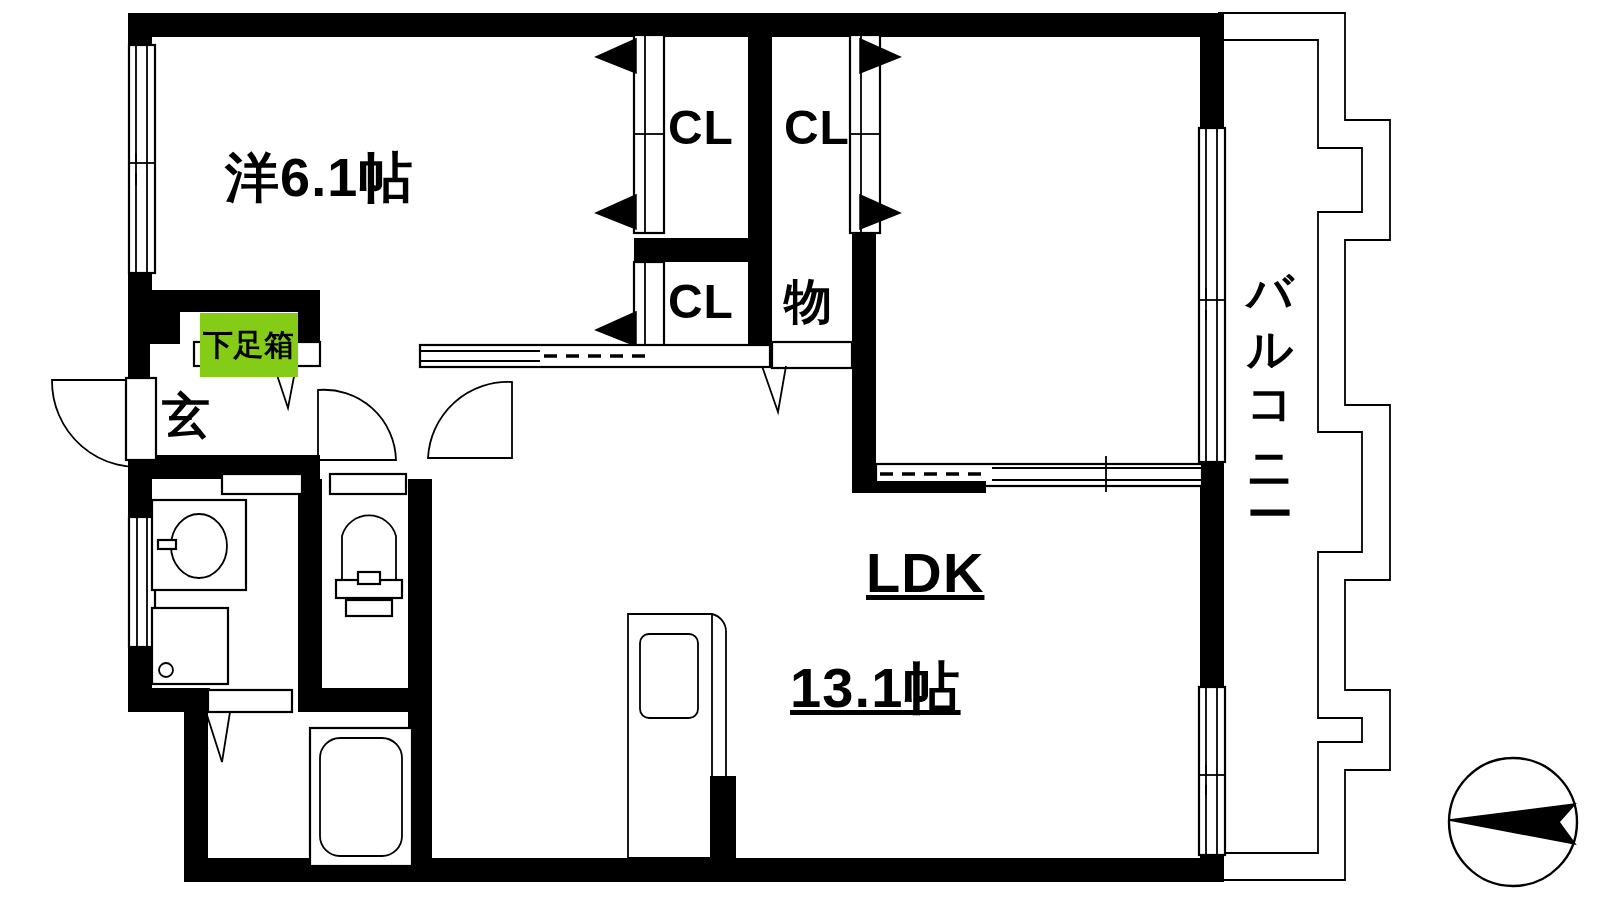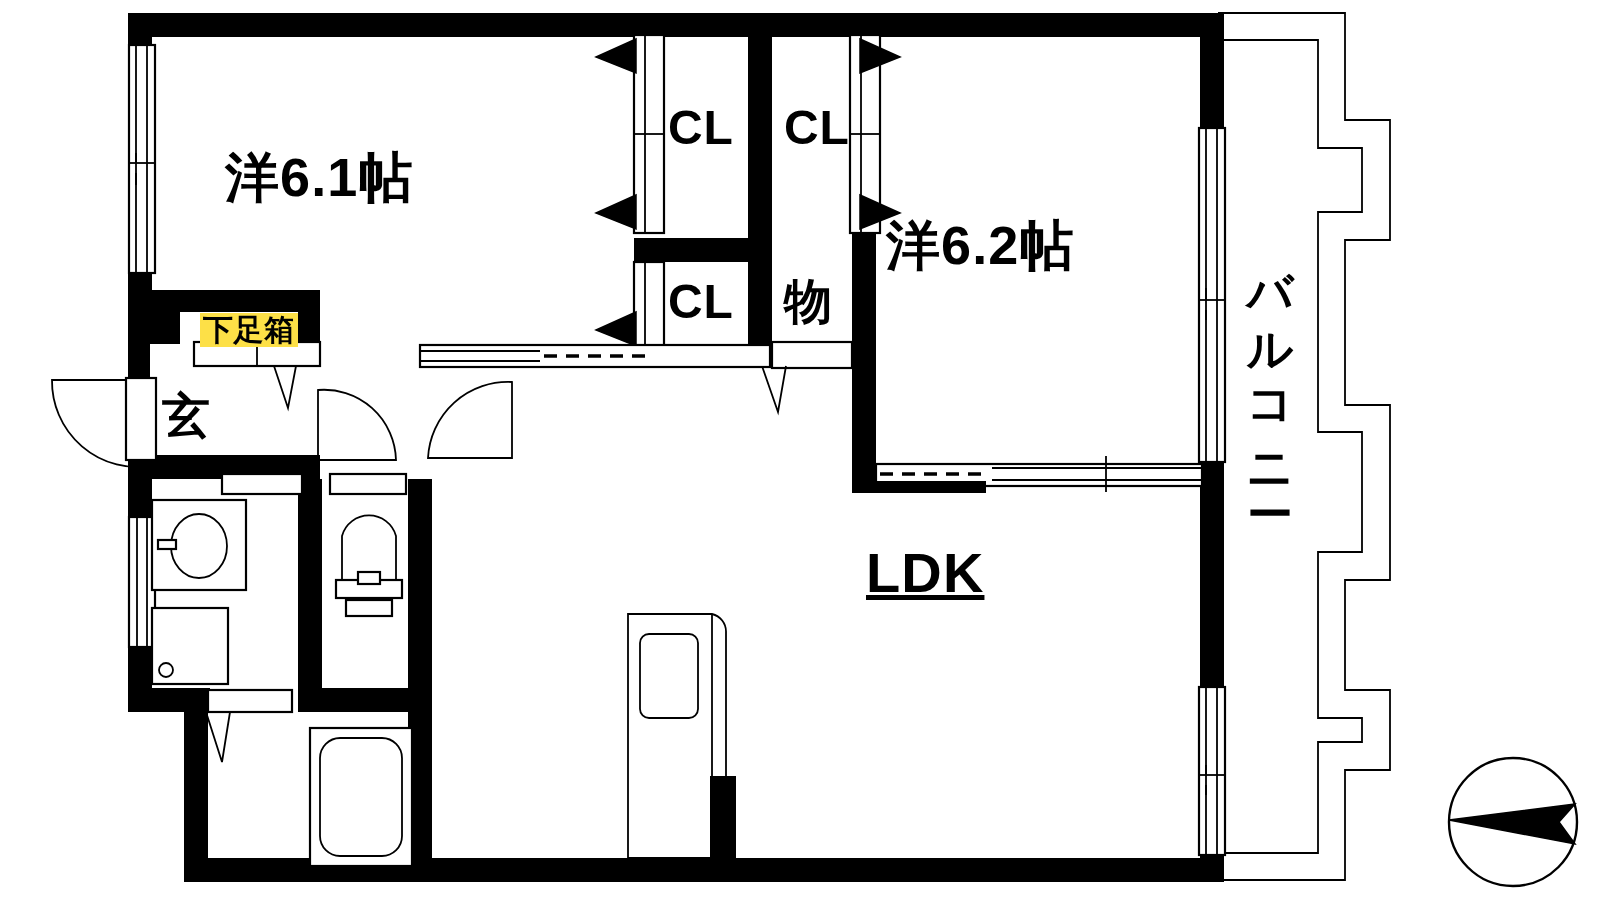--- a/index.html
+++ b/index.html
@@ -8,21 +8,21 @@
        font-family:"Liberation Sans","DejaVu Sans",sans-serif;}
   #plan{position:relative;width:1600px;height:816px;background:#fff;}
   .wall{position:absolute;background:#000;}
   .label{position:absolute;color:#000;font-weight:bold;white-space:nowrap;
          line-height:1;letter-spacing:0.02em;}
   .lbl-room{font-size:54px;}
   .lbl-ldk{font-size:56px;text-decoration:underline;}
   .lbl-cl{font-size:48px;}
   .lbl-mono{font-size:48px;}
   .lbl-gen{font-size:48px;}
-  .lbl-box{font-size:30px;background:#fde047;padding:2px 3px;border:0;}
+  .lbl-box{font-size:30px;background:#84cc16;padding:17px 3px;border:0;}
   .lbl-balcony{font-size:46px;writing-mode:vertical-rl;text-orientation:upright;
                letter-spacing:10px;line-height:1;}
   svg{position:absolute;overflow:visible;}
   .stroke{fill:none;stroke:#000;stroke-width:2.4;}
   .stroke-thin{fill:none;stroke:#000;stroke-width:1.8;}
   .fillblk{fill:#000;stroke:#000;stroke-width:1.5;}
   .fillwht{fill:#fff;stroke:#000;stroke-width:2.2;}
   .dash{fill:none;stroke:#000;stroke-width:3.5;stroke-dasharray:13 9;}
 </style>
 </head>
@@ -235,23 +235,23 @@
   <svg style="left:626px;top:612px;width:110px;height:250px;">
     <path class="stroke-thin" d="M2,2 L86,2 A18,18 0 0 1 100,20 L100,246 L2,246 Z" fill="#fff"></path>
     <line class="stroke-thin" x1="86" y1="2" x2="86" y2="246"></line>
     <rect class="stroke-thin" x="14" y="22" width="58" height="84" rx="9" ry="9" fill="#fff"></rect>
   </svg>
   <div class="wall" style="left:710px;top:776px;width:26px;height:86px;"></div>
   <div class="wall" style="left:710px;top:840px;width:26px;height:42px;"></div>
 
   <div class="label lbl-room" style="left:225px;top:150px;">洋6.1帖</div>
 
-  <div class="label lbl-room" style="left:886px;top:218px;">洋6.2帖</div>
 
   <div class="label lbl-ldk" style="left:866px;top:545px;">LDK</div>
+  <div class="label lbl-ldk" style="left:790px;top:660px;">13.1帖</div>
 
   <div class="label lbl-gen" style="left:162px;top:392px;">玄</div>
 
   <div class="label lbl-balcony" style="left:1248px;top:240px;">バルコニー</div>
 
   <div class="label lbl-cl" style="left:668px;top:104px;">CL</div>
   <div class="label lbl-cl" style="left:784px;top:104px;">CL</div>
   <div class="label lbl-cl" style="left:668px;top:278px;">CL</div>
   <div class="label lbl-mono" style="left:784px;top:278px;">物</div>
 

